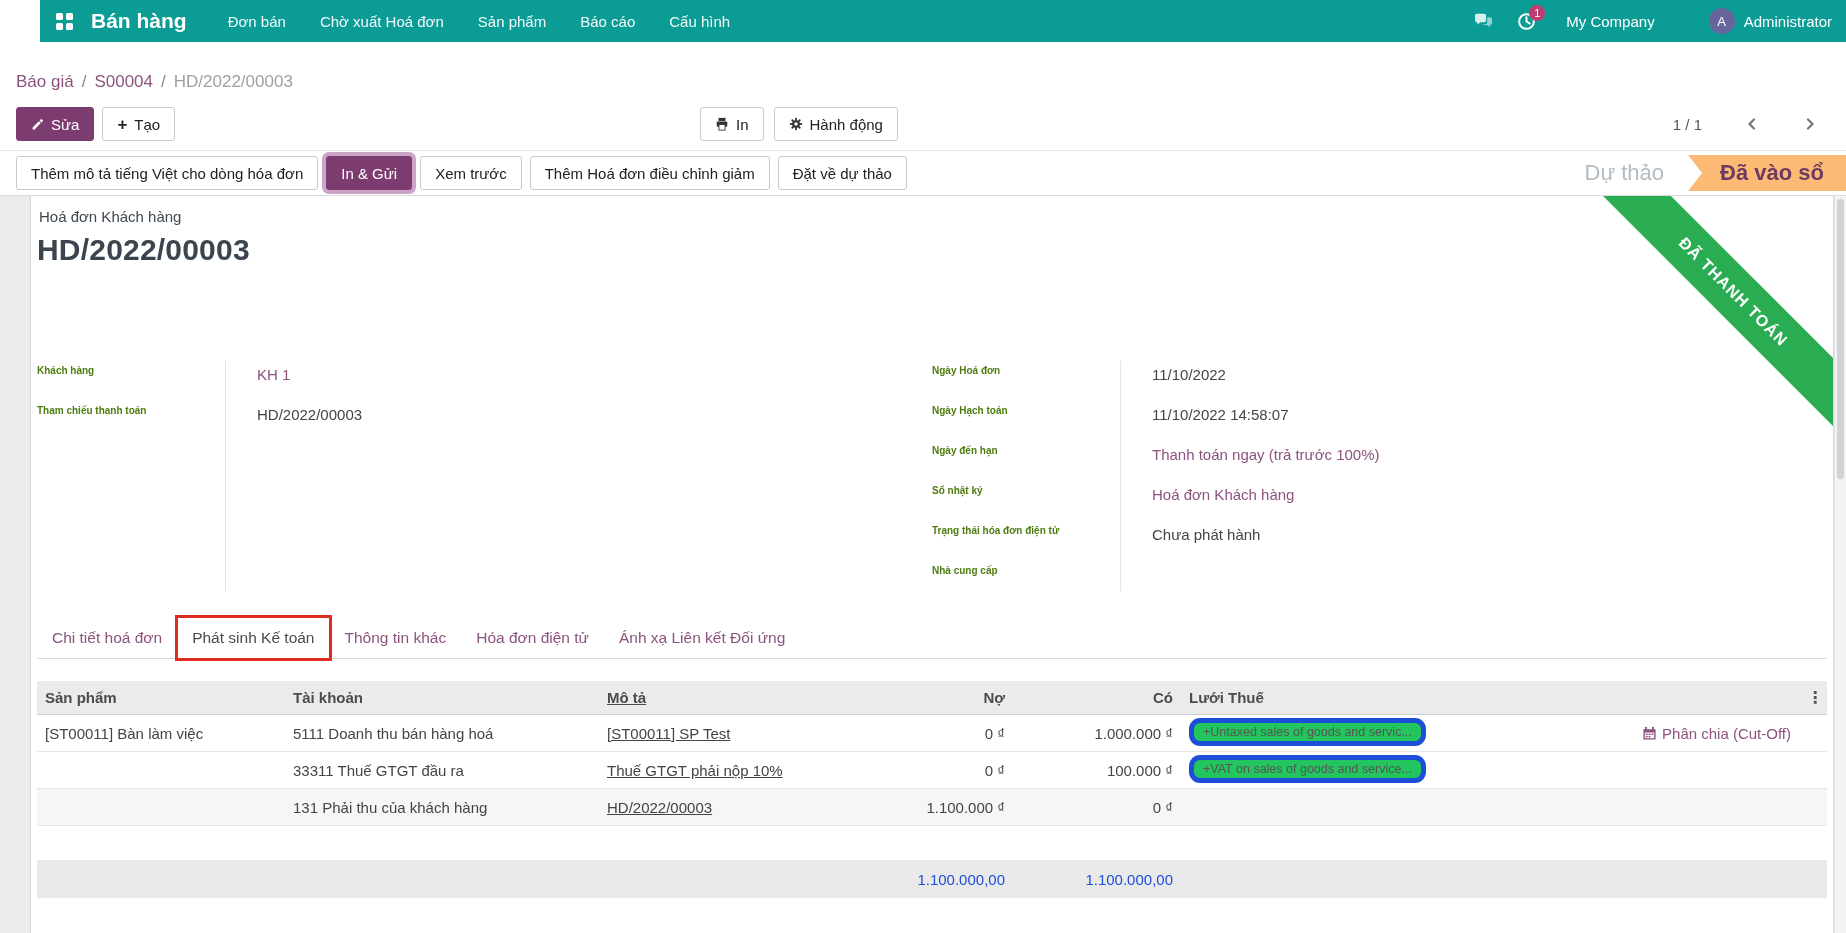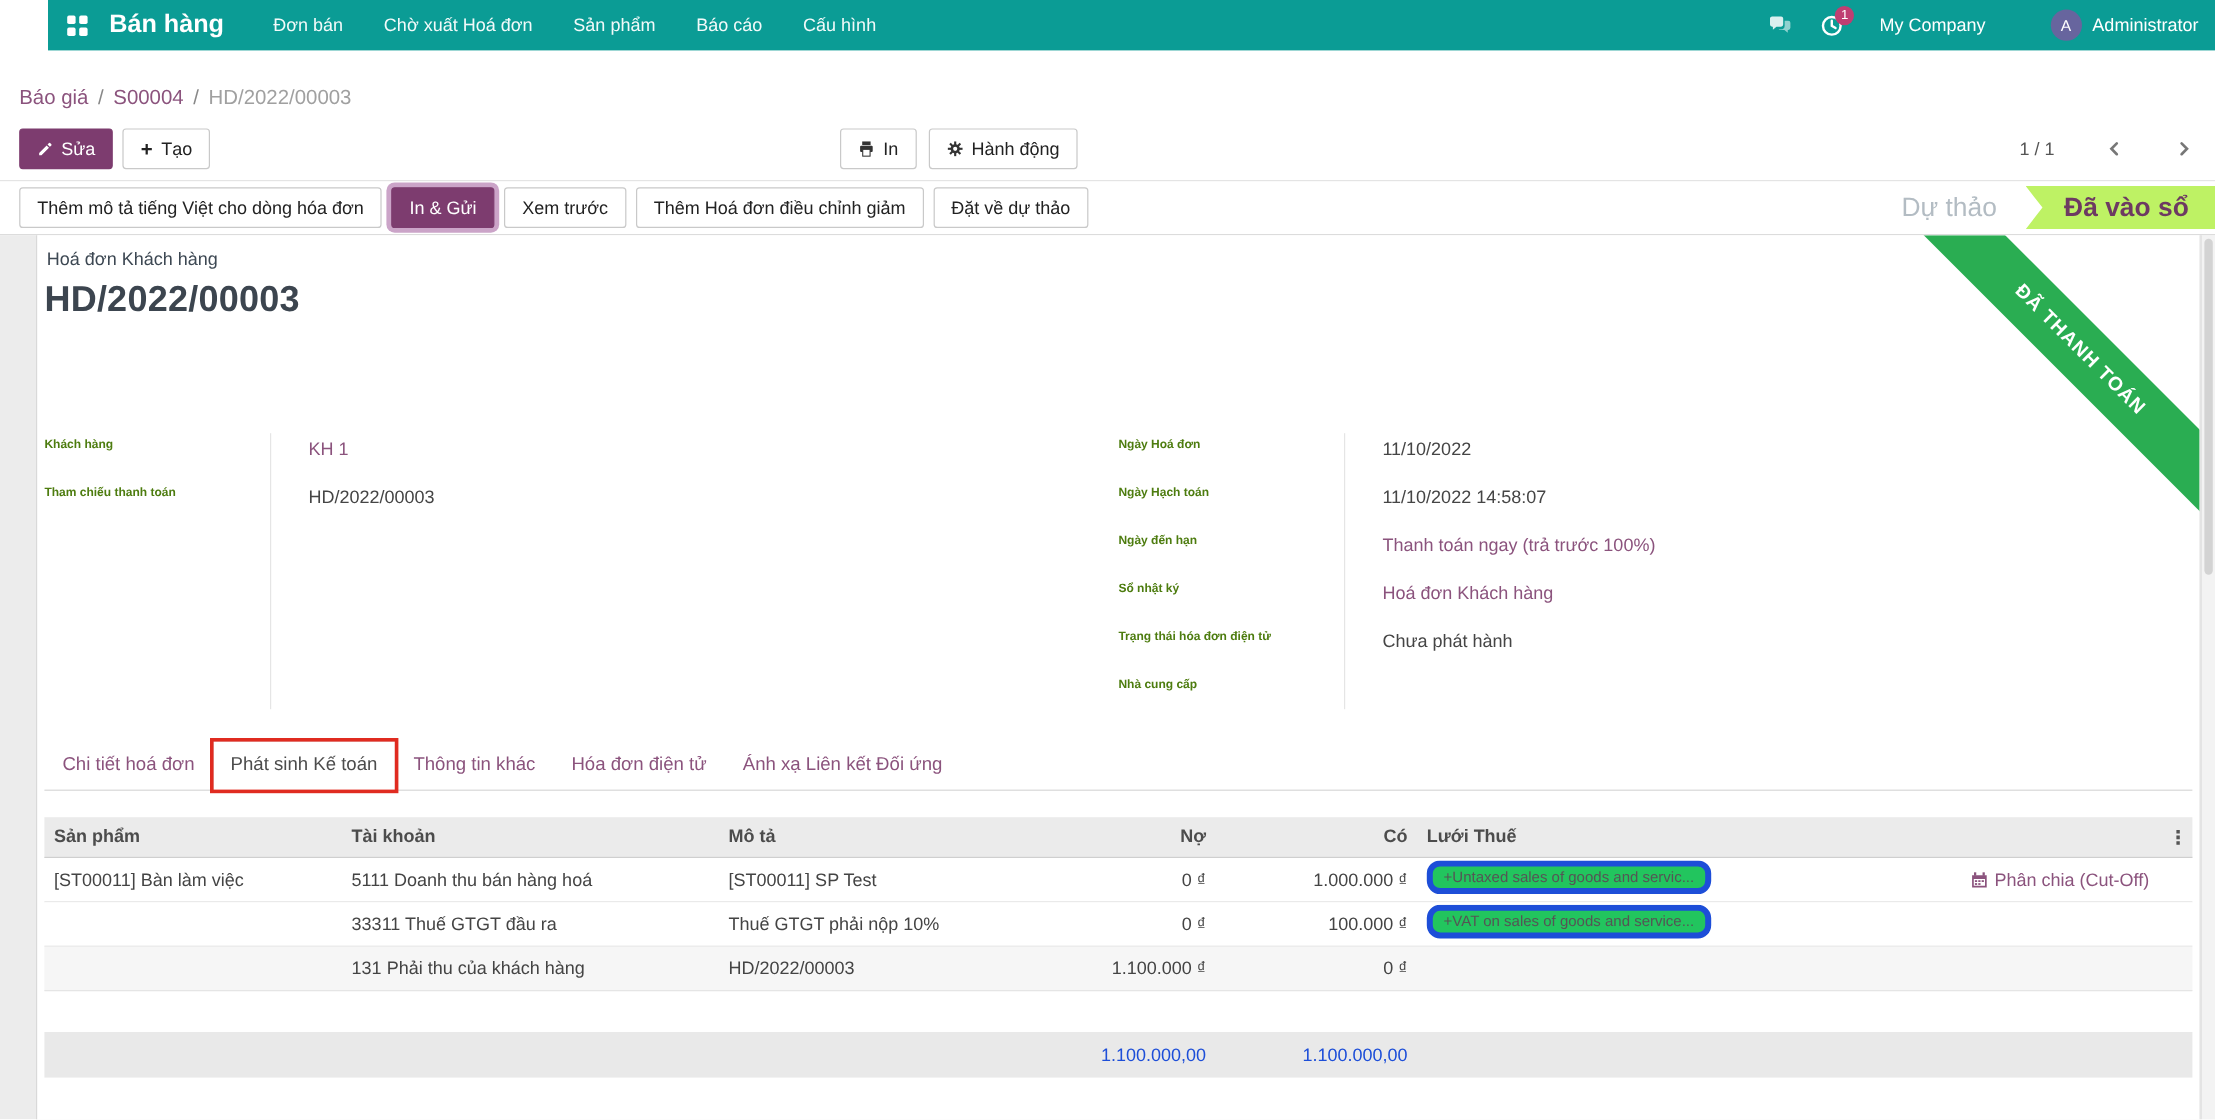--- a/index.html
+++ b/index.html
@@ -24,30 +24,30 @@
   .breadcrumb-row { height:56px; display:flex; align-items:flex-end; padding:0 0 6px 16px; font-size:17px; }
   .breadcrumb a { color:var(--link,#8b537d); text-decoration:none; cursor:pointer; }
   .breadcrumb .sep { color:#888; margin:0 8px; }
   .breadcrumb .current { color:#a0a0a0; }
   .button-row { height:52px; position:relative; display:flex; align-items:center; padding-left:16px; }
   .btn { height:34px; display:inline-flex; align-items:center; gap:7px; padding:0 14px; font-size:15px; background:#fff; border:1px solid #c9c9c9; border-radius:3px; color:#222; cursor:pointer; font-family:inherit; }
   .btn.primary { background:var(--accent,#7d3c6f); border-color:var(--accent,#7d3c6f); color:#fff; }
   .btn.ring { box-shadow:0 0 0 4px #cba4c8; }
   .left-btns { display:flex; gap:8px; }
   .center-btns { position:absolute; left:700px; display:flex; gap:10px; }
-  .pager { position:absolute; right:18px; display:flex; align-items:center; gap:42px; font-size:15px; color:#555; }
+  .pager { position:absolute; right:28px; display:flex; align-items:center; gap:42px; font-size:15px; color:#555; }
   .pager button { background:none; border:none; cursor:pointer; padding:0; display:flex; }
   .plus-glyph { font-size:17px; font-weight:700; color:#222; line-height:1; }
 
   .statusbar { height:46px; border-top:1px solid #e4e4e4; border-bottom:1px solid #dcdcdc; display:flex; align-items:center; padding-left:16px; }
   .sb-buttons { display:flex; gap:8px; align-items:center; }
   .sb-states { margin-left:auto; display:flex; align-items:stretch; height:36px; }
   .state { display:flex; align-items:center; font-size:22px; }
   .state.muted { color:#b3bcc3; padding:0 24px; }
-  .state.active { background:#bef264; color:#6d3a62; font-weight:700; padding:0 22px 0 32px; clip-path:polygon(0 0,100% 0,100% 100%,0 100%,14px 50%); }
+  .state.active { background:#fdba74; color:#6d3a62; font-weight:700; padding:0 22px 0 32px; clip-path:polygon(0 0,100% 0,100% 100%,0 100%,14px 50%); }
 
   
   .content { position:relative; height:737px; background:#ececec; }
   .sheet { position:absolute; left:30px; right:12px; top:0; bottom:-4px; background:#fff; border:1px solid #d9d9d9; border-top:none; padding:0 6px; overflow:hidden; }
   .doc-type { margin:12px 0 0 2px; font-size:15px; color:#3d4853; }
   .doc-title { margin:8px 0 0 0; font-size:30px; font-weight:600; color:#3c454f; letter-spacing:.2px; }
 
   .ribbon { position:absolute; top:0; right:0; width:260px; height:260px; overflow:hidden; pointer-events:none; }
   .ribbon span { position:absolute; display:block; width:400px; padding:15px 0; background:var(--paid-green,#2aad52); color:#fff; font-weight:700; font-size:16px; letter-spacing:1px; text-align:center; transform:rotate(45deg); right:-100px; top:72px; }
 
@@ -65,21 +65,21 @@
   .tab.annotated { outline:3px solid var(--annotation-red,#e02b20); outline-offset:-1px; }
 
   
   .listview { margin-top:22px; font-size:15px; }
   .thead { display:flex; align-items:center; height:34px; background:#ebebeb; border-bottom:1px solid #cfcfcf; font-weight:700; color:#4c4c4c; }
   .trow { display:flex; align-items:center; height:37px; border-bottom:1px solid #e5e5e5; background:#fff; cursor:pointer; }
   .trow.alt { background:#f6f6f6; }
   .cell { padding:0 8px; overflow:hidden; white-space:nowrap; }
   .c-product { width:248px; }
   .c-account { width:314px; }
-  .c-desc { width:262px; }
+  .c-desc { width:262px;text-decoration:underline; }
   .c-debit { width:152px; text-align:right; }
   .c-credit { width:168px; text-align:right; }
   .c-tax { width:290px; }
   .c-cutoff { flex:1; display:flex; justify-content:flex-end; align-items:center; gap:5px; }
   .c-dots { width:28px; text-align:center; }
   .kebab { font-size:16px; font-weight:700; color:#555; cursor:pointer; }
   .pill { display:inline-block; border:5px solid #1d4ed8; border-radius:11px; padding:2px 9px; font-size:12.5px; color:#555; background:#22c55e; max-width:270px; overflow:hidden; white-space:nowrap; }
   .pill:empty { display:none; }
   .cutoff-link { color:var(--link,#8b537d); display:inline-flex; align-items:center; gap:5px; cursor:pointer;text-align:center; }
   .cutoff-link:has(span:empty) { display:none; }

